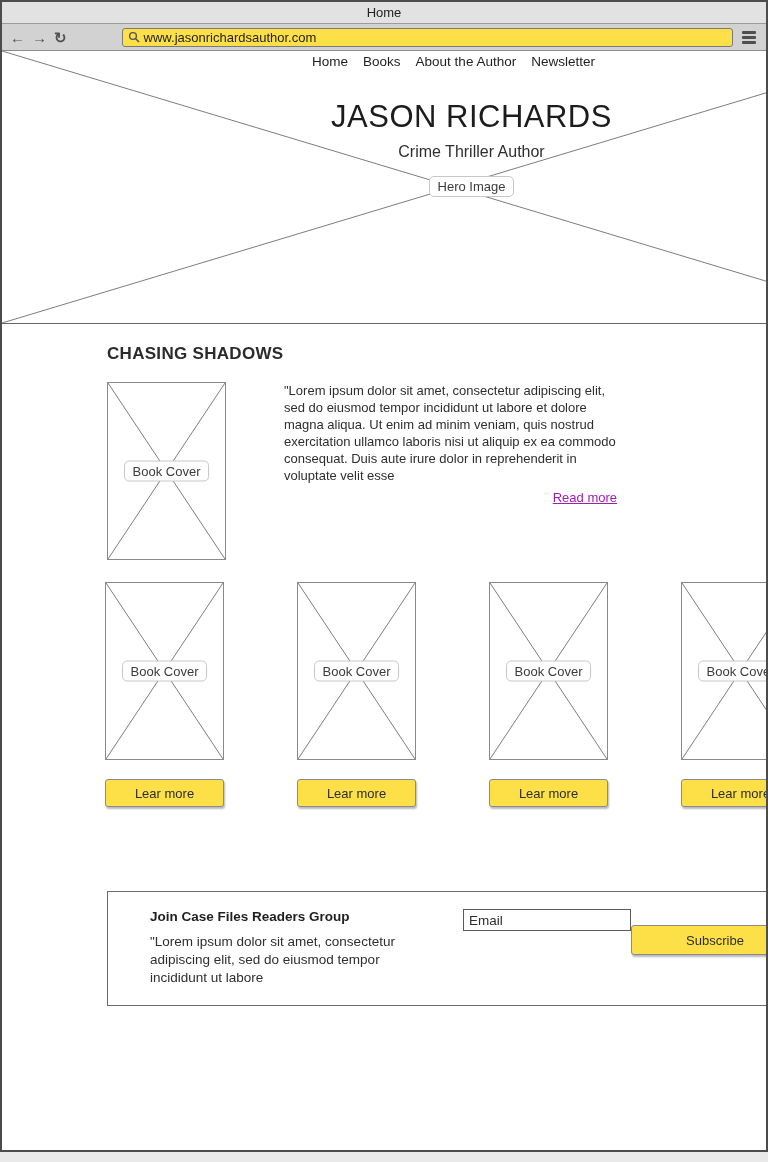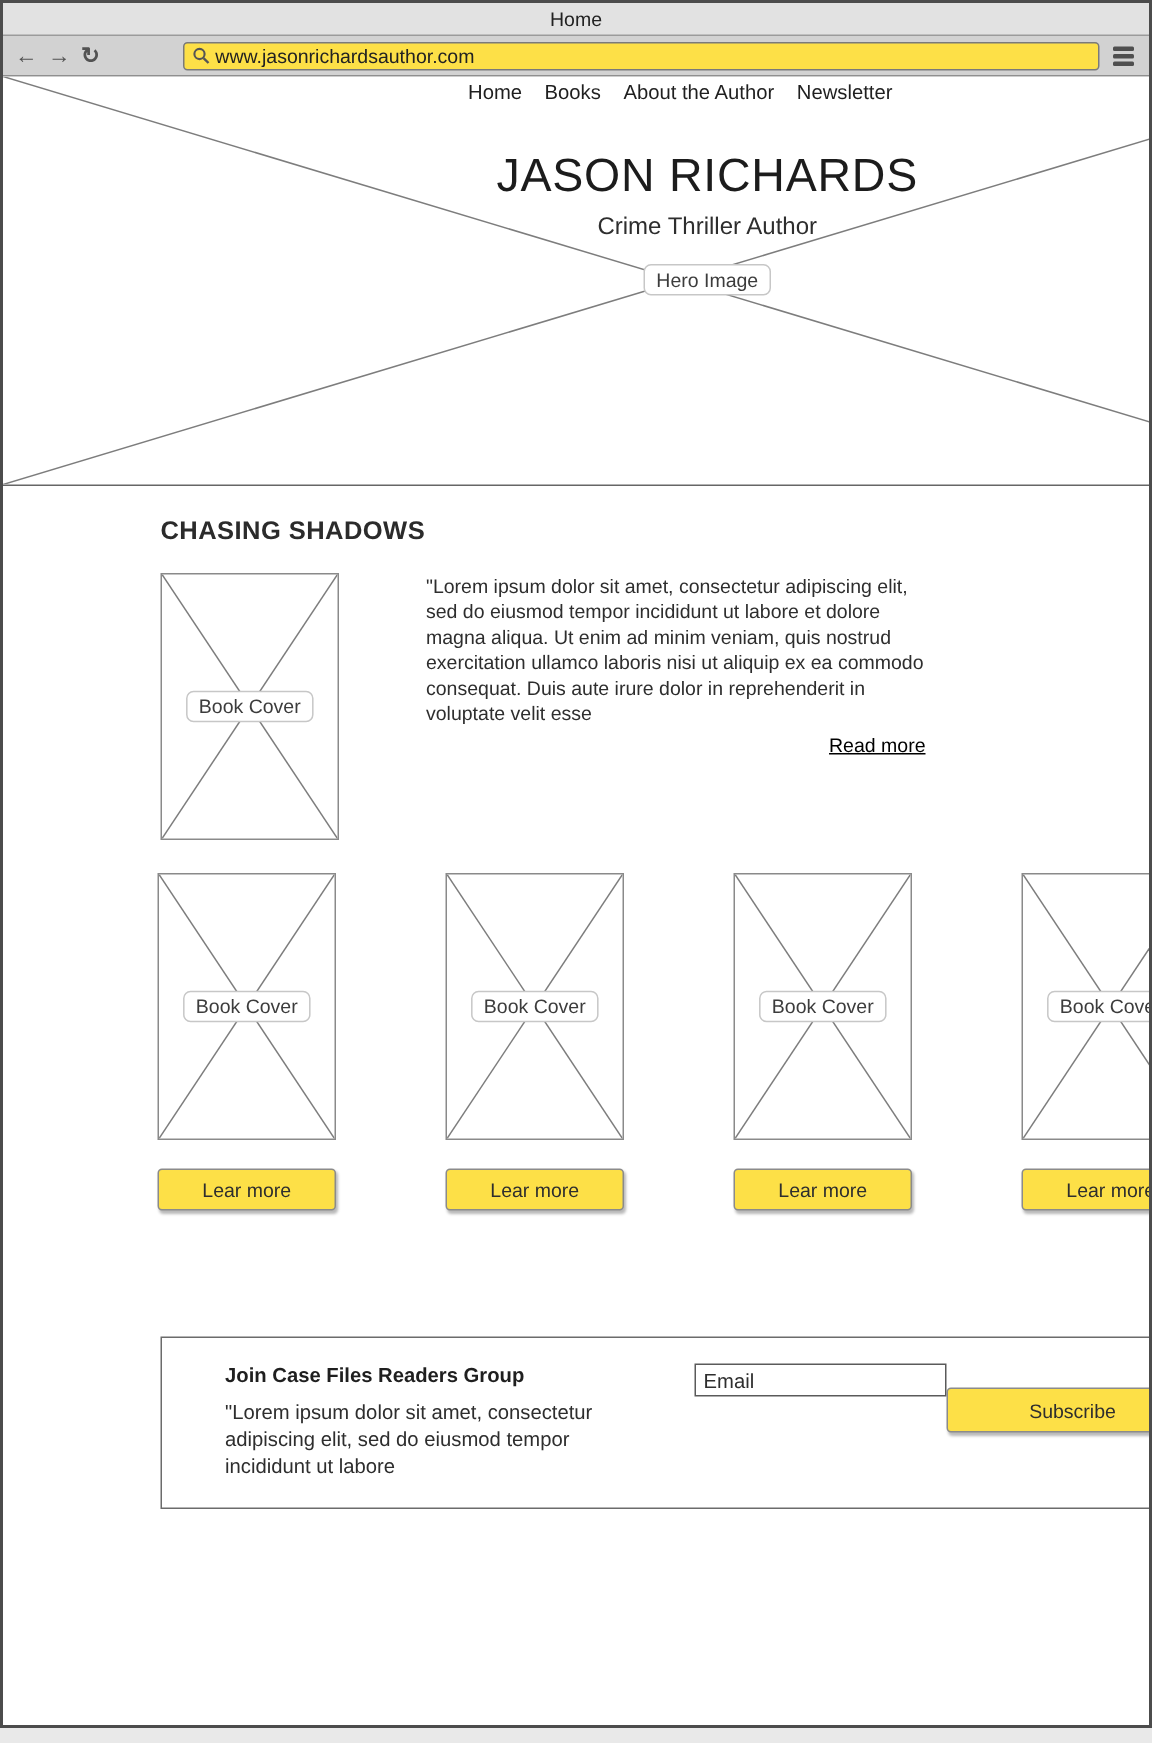--- a/index.html
+++ b/index.html
@@ -171,21 +171,21 @@
           <div class="cover">
             <svg class="x-svg" viewBox="0 0 100 100" preserveAspectRatio="none">
               <line x1="0" y1="0" x2="100" y2="100"></line>
               <line x1="100" y1="0" x2="0" y2="100"></line>
             </svg>
             <span class="chip">Book Cover</span>
           </div>
           <div class="featured-text">
             <div class="excerpt">"Lorem ipsum dolor sit amet, consectetur adipiscing elit, sed do eiusmod tempor incididunt ut labore et dolore magna aliqua. Ut enim ad minim veniam, quis nostrud exercitation ullamco laboris nisi ut aliquip ex ea commodo consequat. Duis aute irure dolor in reprehenderit in voluptate velit esse</div>
             <div class="read-more-row">
-              <a class="read-more" id="read-more-link" style="color: #000000;">Read more</a>
+              <a class="read-more" id="read-more-link" style="color: #a21caf;">Read more</a>
             </div>
           </div>
         </div>
       </div>
 
       <div>
         <div class="series-row">
           <div class="cover">
             <svg class="x-svg" viewBox="0 0 100 100" preserveAspectRatio="none">
               <line x1="0" y1="0" x2="100" y2="100"></line>

